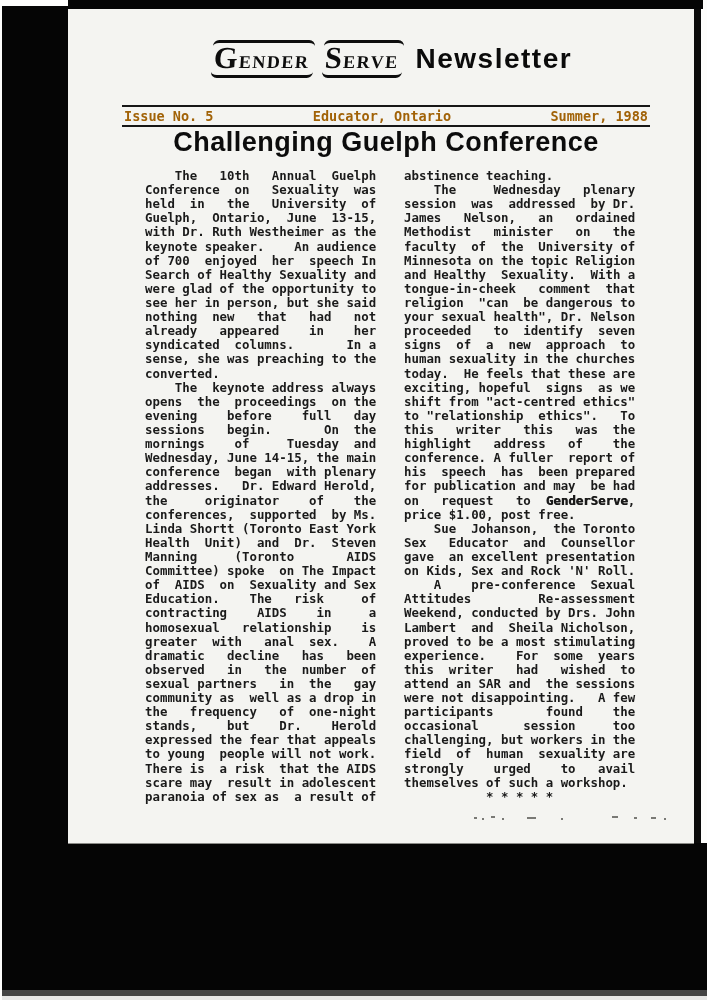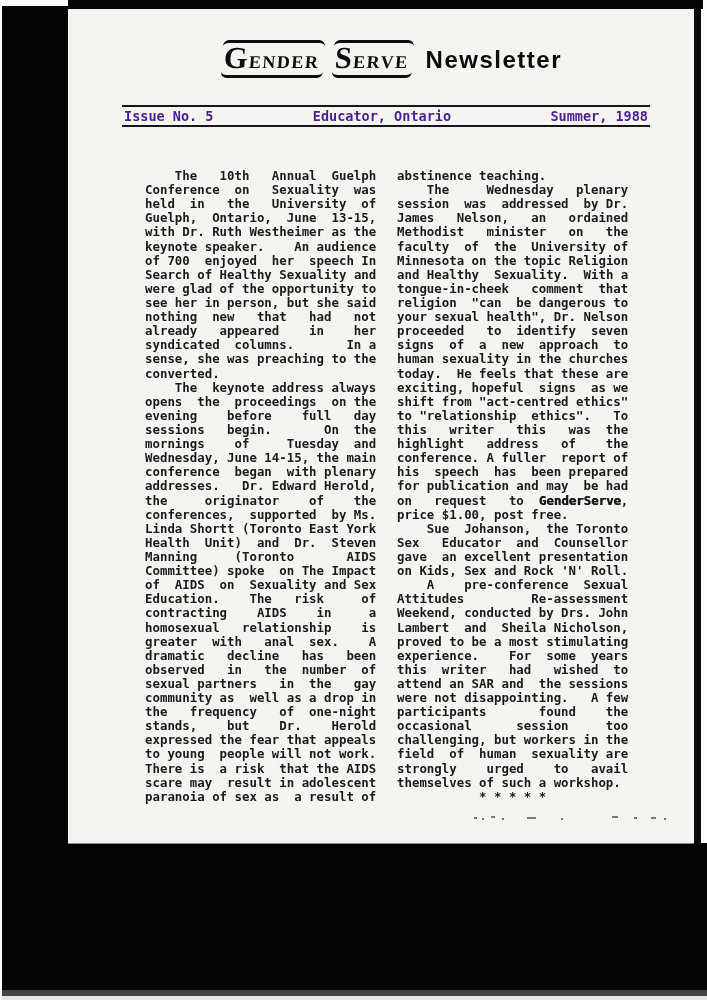--- a/index.html
+++ b/index.html
@@ -16,34 +16,34 @@
         border-bottom:1px solid #8a8a86;}
   
   .masthead{position:absolute;left:0;top:31px;width:100%;display:flex;justify-content:center;
             align-items:baseline;gap:13px;padding-left:22px;box-sizing:border-box;}
   .logo{display:inline-flex;gap:9px;align-items:baseline;}
   .logo-word{display:inline-block;font-family:"Liberation Serif",serif;font-weight:bold;
              font-variant:small-caps;font-size:25px;line-height:1;letter-spacing:1.5px;color:#0d0d0d;
              border-top:3px solid #0d0d0d;border-bottom:3px solid #0d0d0d;border-radius:6px;
              padding:0 4px 1px 2px;transform:skewX(-4deg);}
   .logo-word::first-letter{font-size:1.22em;}
-  .nl-title{font-family:"Liberation Sans",sans-serif;font-weight:bold;font-size:24px;
+  .nl-title{font-family:"Liberation Sans",sans-serif;font-weight:bold;font-size:28px;
             letter-spacing:1.5px;color:#0b0b0b;}
   
   .issue-row{position:absolute;left:54px;top:96px;width:528px;
              border-top:2px solid #161616;border-bottom:2.5px solid #161616;
              display:flex;justify-content:space-between;align-items:flex-end;
-             font:bold 13.5px/17px "DejaVu Sans Mono",monospace;color:#4c1d95;padding:1px 2px 0 2px;
+             font:bold 13.5px/17px "DejaVu Sans Mono",monospace;color:#a16207;padding:1px 2px 0 2px;
              box-sizing:border-box;}
   
   .headline{position:absolute;left:0;top:118px;width:100%;margin:0;text-align:center;
             font-family:"Liberation Sans",sans-serif;font-weight:bold;font-size:27px;
             letter-spacing:.5px;color:#0c0c0c;padding-left:10px;box-sizing:border-box;}
   
-  .article{position:absolute;left:77px;top:160px;display:flex;gap:20px;
+  .article{position:absolute;left:77px;top:160px;display:flex;gap:27px;
            font:bold 12.4px/14.12px "DejaVu Sans Mono",monospace;color:#1a1a1a;}
   .col{width:232px;white-space:pre;}
   .tl{height:14.12px;overflow:visible;}
   .u{text-decoration-thickness:1.5px;text-underline-offset:2.5px;}
   .b{text-shadow:.6px 0 0 currentColor;text-align:center;}
   
   .speck{position:absolute;height:2px;background:#5a5a56;opacity:.8;}
 </style>
 </head>
 <body>
@@ -64,20 +64,21 @@
       </span>
       <span class="nl-title">Newsletter</span>
     </div>
 
     <div class="issue-row">
       <span>Issue No. 5</span>
       <span>Educator, Ontario</span>
       <span>Summer, 1988</span>
     </div>
 
+    <h1 class="headline">Challenging Guelph Conference</h1>
 
     <div class="article">
       <div class="col"><div class="tl">    The   10th   Annual  Guelph</div><div class="tl">Conference  on   Sexuality  was</div><div class="tl">held  in   the   University  of</div><div class="tl">Guelph,  Ontario,  June  13-15,</div><div class="tl">with Dr. Ruth Westheimer as the</div><div class="tl">keynote speaker.    An audience</div><div class="tl">of 700  enjoyed  her  speech <span class="u">In</span></div><div class="tl"><span class="u">Search of Healthy Sexuality</span> and</div><div class="tl">were glad of the opportunity to</div><div class="tl">see her in person, but she said</div><div class="tl">nothing  new   that   had   not</div><div class="tl">already   appeared    in    her</div><div class="tl">syndicated  columns.       In a</div><div class="tl">sense, she was preaching to the</div><div class="tl">converted.</div><div class="tl">    The  keynote address always</div><div class="tl">opens  the  proceedings  on the</div><div class="tl">evening    before    full   day</div><div class="tl">sessions   begin.       On  the</div><div class="tl">mornings    of     Tuesday  and</div><div class="tl">Wednesday, June 14-15, the main</div><div class="tl">conference  began  with plenary</div><div class="tl">addresses.   Dr. Edward Herold,</div><div class="tl">the     originator    of    the</div><div class="tl">conferences,  supported  by Ms.</div><div class="tl">Linda Shortt (Toronto East York</div><div class="tl">Health  Unit)  and  Dr.  Steven</div><div class="tl">Manning     (Toronto       AIDS</div><div class="tl">Committee) spoke  on <span class="u">The Impact</span></div><div class="tl"><span class="u">of  AIDS  on  Sexuality and Sex</span></div><div class="tl"><span class="u">Education</span>.    The   risk     of</div><div class="tl">contracting    AIDS    in     a</div><div class="tl">homosexual   relationship    is</div><div class="tl"><span class="u">greater</span>  with   anal  sex.    A</div><div class="tl">dramatic   decline   has   been</div><div class="tl">observed   in   the  number  of</div><div class="tl">sexual partners   in  the   gay</div><div class="tl">community as  well as a drop in</div><div class="tl">the   frequency   of  one-night</div><div class="tl">stands,    but    Dr.    Herold</div><div class="tl">expressed the fear that appeals</div><div class="tl">to young  people will not work.</div><div class="tl">There is  a risk  that the AIDS</div><div class="tl">scare may  result in adolescent</div><div class="tl">paranoia of sex as  a result of</div></div>
       <div class="col"><div class="tl">abstinence teaching.</div><div class="tl">    The     Wednesday   plenary</div><div class="tl">session  was  addressed  by Dr.</div><div class="tl">James   Nelson,   an   ordained</div><div class="tl">Methodist   minister   on   the</div><div class="tl">faculty  of  the  University of</div><div class="tl">Minnesota on the topic <span class="u">Religion</span></div><div class="tl"><span class="u">and Healthy  Sexuality</span>.  With a</div><div class="tl">tongue-in-cheek   comment  that</div><div class="tl">religion  "can  be dangerous to</div><div class="tl">your sexual health", Dr. Nelson</div><div class="tl">proceeded   to  identify  seven</div><div class="tl">signs  of  a  new  approach  to</div><div class="tl">human sexuality in the churches</div><div class="tl">today.  He feels that these are</div><div class="tl">exciting, hopeful  signs  as we</div><div class="tl">shift from "act-centred ethics"</div><div class="tl">to "relationship  ethics".   To</div><div class="tl">this   writer   this   was  the</div><div class="tl">highlight   address   of    the</div><div class="tl">conference. A fuller  report of</div><div class="tl">his  speech  has  been prepared</div><div class="tl">for publication and may  be had</div><div class="tl">on   request   to  <span class="b">GenderServe</span>,</div><div class="tl">price $1.00, post free.</div><div class="tl">    Sue  Johanson,  the Toronto</div><div class="tl">Sex   Educator  and  Counsellor</div><div class="tl">gave  an excellent presentation</div><div class="tl">on <span class="u">Kids, Sex and Rock 'N' Roll</span>.</div><div class="tl">    A    pre-conference  Sexual</div><div class="tl">Attitudes         Re-assessment</div><div class="tl">Weekend, conducted by Drs. John</div><div class="tl">Lambert  and  Sheila Nicholson,</div><div class="tl">proved to be a most stimulating</div><div class="tl">experience.    For  some  years</div><div class="tl">this  writer   had   wished  to</div><div class="tl">attend an SAR and  the sessions</div><div class="tl">were not disappointing.   A few</div><div class="tl">participants       found    the</div><div class="tl">occasional      session     too</div><div class="tl">challenging, but workers in the</div><div class="tl">field  of  human  sexuality are</div><div class="tl">strongly    urged    to   avail</div><div class="tl">themselves of such a workshop.</div><div class="tl">           * * * * *</div></div>
     </div>
   </div>
 
   <div class="speck" style="left:474px;top:817px;width:3px;"></div>
   <div class="speck" style="left:482px;top:818px;width:2px;"></div>
   <div class="speck" style="left:491px;top:816px;width:4px;"></div>

